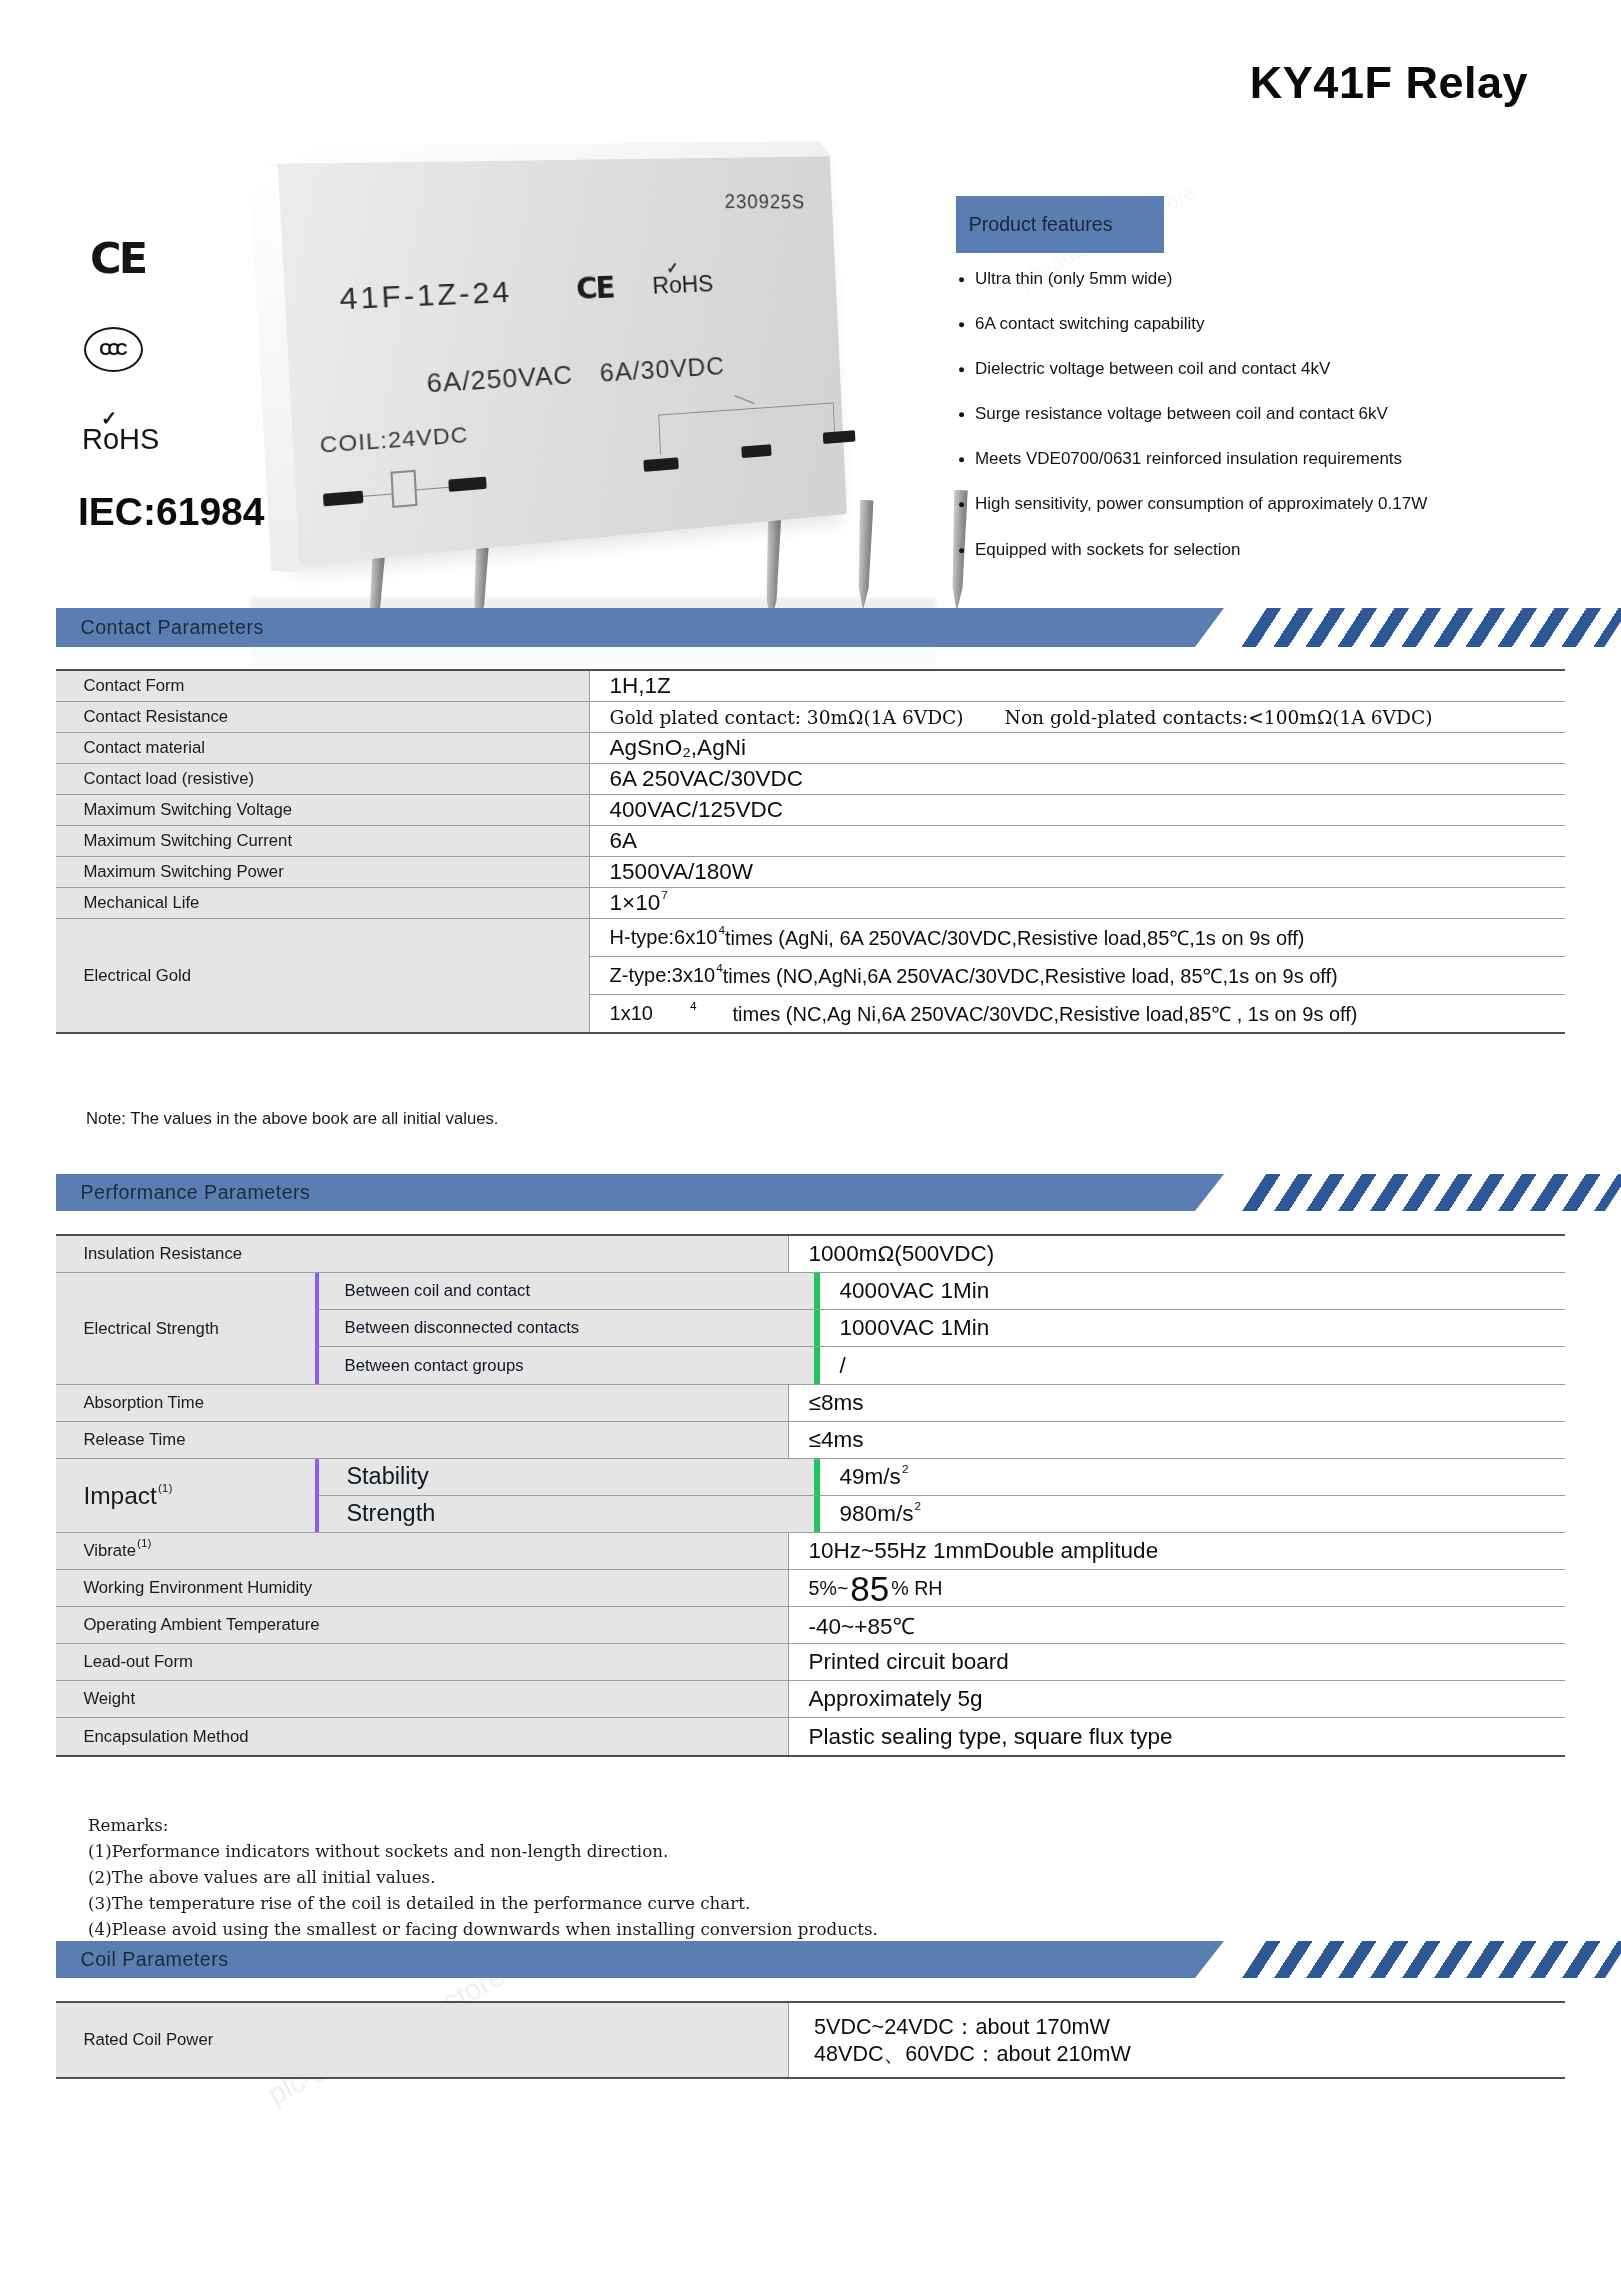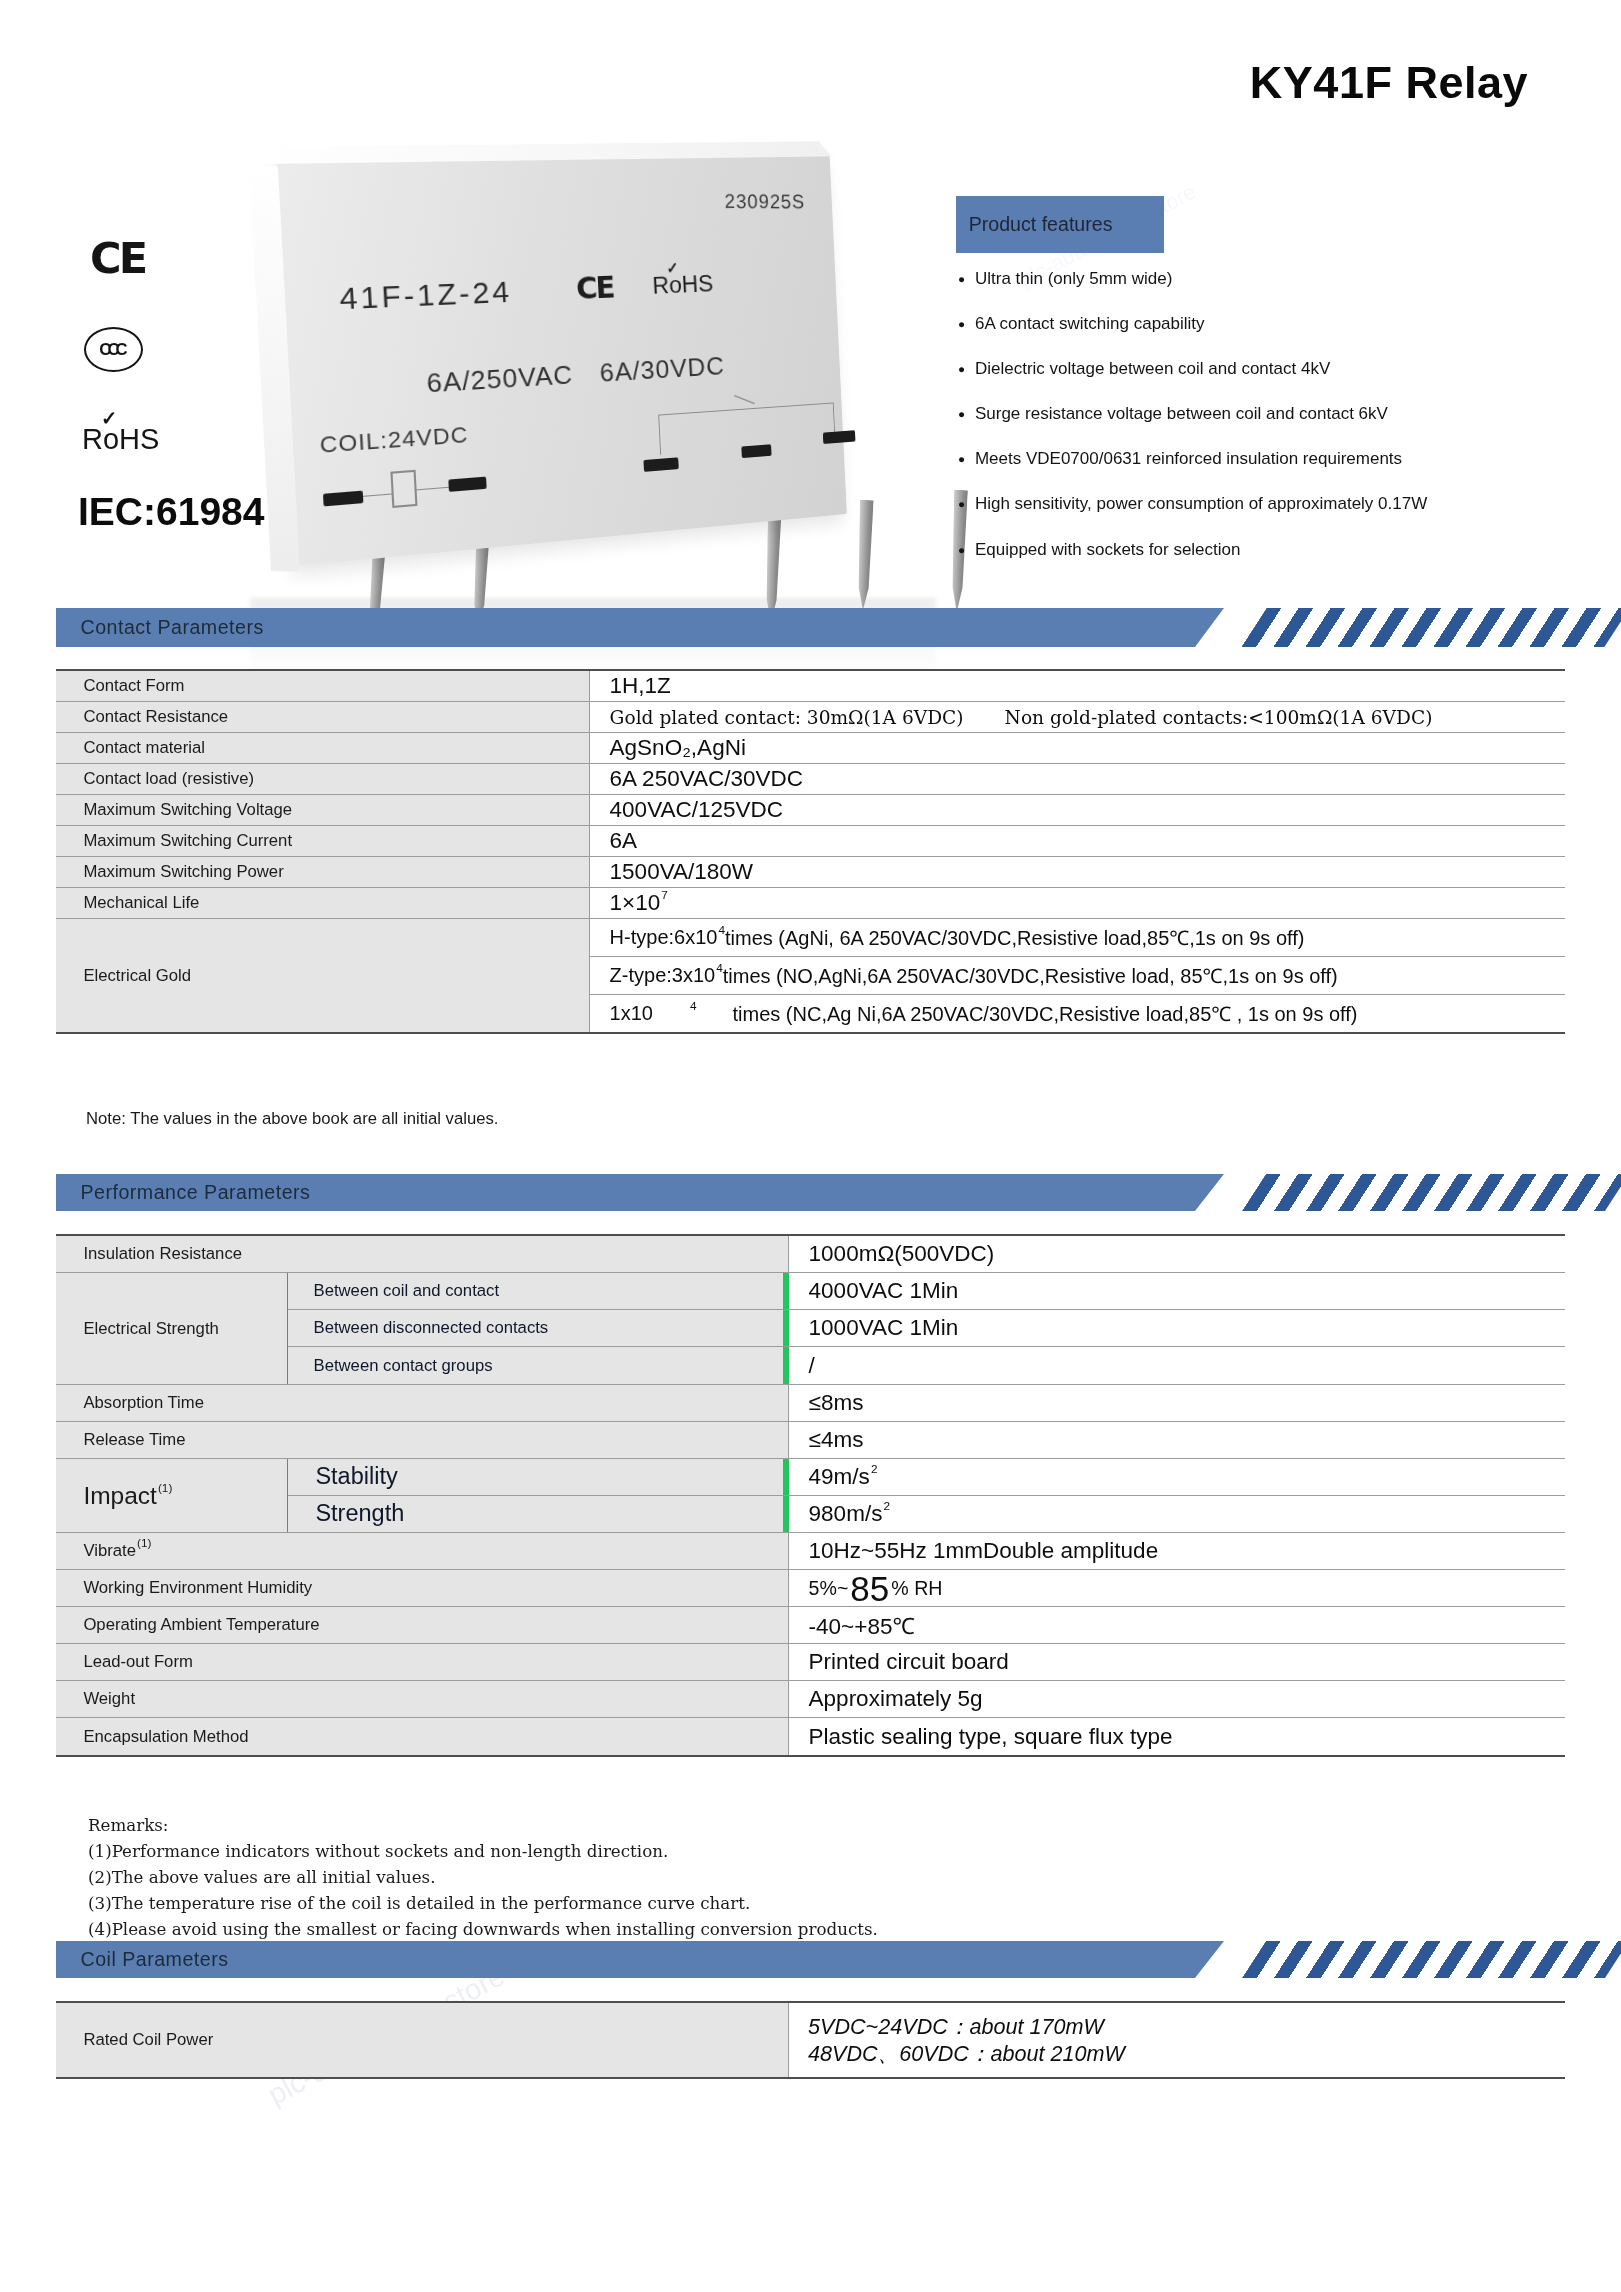--- a/index.html
+++ b/index.html
@@ -74,36 +74,36 @@
   .serifv .seg2 { margin-left:41px; }
   .elife-col { flex:1; display:flex; flex-direction:column; }
   .elife-row { flex:1; border-bottom:1px solid #9c9c9c; display:flex; align-items:center; padding-left:19.6px; font-size:20px; color:#0e0e0e; }
   .elife-col .elife-row:last-child { border-bottom:none;gap:36px; }
 
   .note { position:absolute; left:86px; top:1109px; font-size:16.7px; color:#1a1a1a; }
 
   .perf-tbl .trow { height:37px; }
   .perf-tbl .tl { width:733px; }
   .grp { display:flex; border-bottom:1px solid #9c9c9c; }
-  .grp-lbl { width:232px; background:#e5e5e5; border-right:1px solid #8b5cf6; display:flex; align-items:center; padding-left:27.4px; font-size:16.7px; color:#1b1b1b; }
+  .grp-lbl { width:263px; background:#e5e5e5; border-right:4px solid #8b5cf6; display:flex; align-items:center; padding-left:27.4px; font-size:16.7px; color:#1b1b1b; }
   .grp-lbl.big { font-size:24.5px; }
   .grp-col { flex:1; display:flex; flex-direction:column; }
   .grp-row { display:flex; border-bottom:1px solid #9c9c9c; height:37px; }
   .grp-col .grp-row:last-child { border-bottom:none; }
   .grp-sub { width:501px; background:#e5e5e5; border-right:6px solid #22c55e; display:flex; align-items:center; padding-left:25.5px; font-size:16.7px; color:#0f172a; }
   .grp-sub.big { font-size:23.5px; padding-left:27.4px; }
   .grp.h114 { height:112px; } .grp.h76 { height:74px; }
   .humid .big85 { font-size:35px; margin:0 2px; line-height:35px; }
   .humid { font-size:19.6px; }
 
   .remarks { position:absolute; left:88px; top:1780px; font-family:"DejaVu Serif", serif; font-size:16.7px; color:#1a1a1a; line-height:26px;margin-top:32px; }
 
   .coil-tbl .trow { height:74px; }
   .coil-tbl .tl { width:733px; }
-  .coil-vcol { flex:1; display:flex; flex-direction:column; justify-content:center; padding-left:19px; font-size:21.6px; color:#0e0e0e; line-height:27.4px;font-style:italic; }
+  .coil-vcol { flex:1; display:flex; flex-direction:column; justify-content:center; padding-left:25px; font-size:21.6px; color:#0e0e0e; line-height:27.4px; }
 
   
   .wm { position:absolute; font-size:29px; color:rgba(130,145,170,0.14); transform:rotate(-28deg); white-space:nowrap; pointer-events:none; }
   .wm.onimg { color:rgba(150,150,150,0.30); font-size:31px; }
   .wm.onbar { color:rgba(225,232,245,0.30); font-size:21.6px; }
 </style>
 </head>
 <body>
 
 <div class="page">

